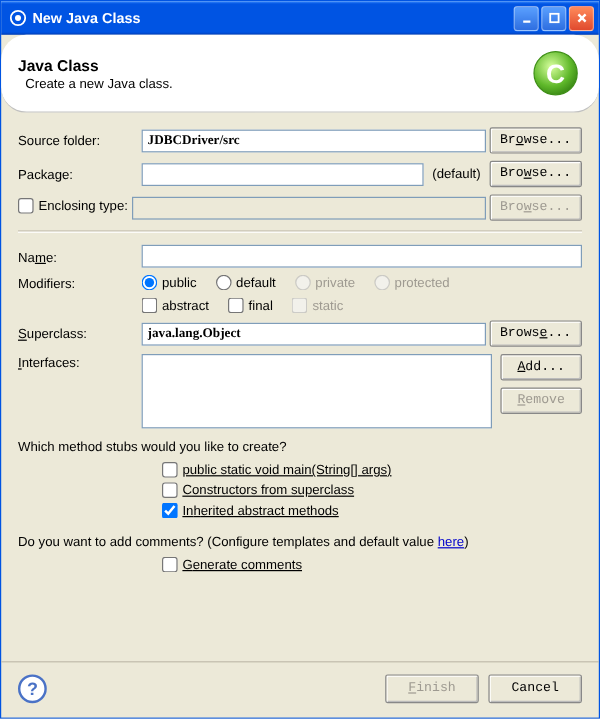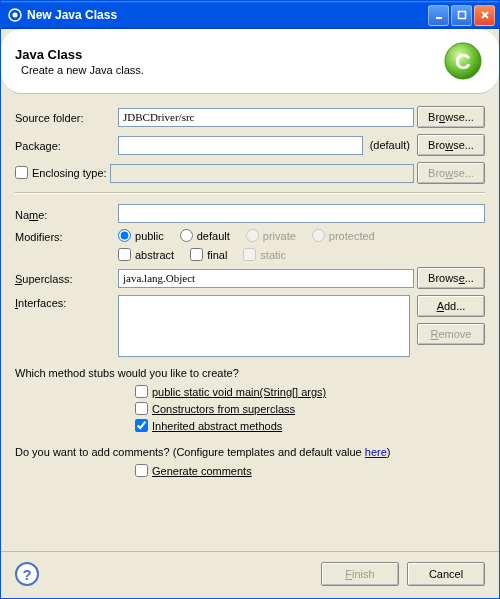--- a/index.html
+++ b/index.html
@@ -16,22 +16,22 @@
 .banner h1 { margin: 0 0 2px 0; font-size: 13px; font-weight: bold; color: #000; }
 .banner p { margin: 0; font-size: 11px; color: #000; padding-left: 6px;}
 .banner .big-icon { width: 44px; height: 44px; }
 .content { flex: 1; padding: 12px 14px 6px 14px; overflow: hidden; }
 .row { display: flex; align-items: center; margin-bottom: 6px; gap: 3px; }
 .row.top { align-items: flex-start; }
 .lbl { width: 100px; font-size: 11px; color: #000; padding-top: 2px;}
 .lbl .u { text-decoration: underline; }
 input[type=text] { font-family: Tahoma; font-size: 11px; padding: 2px 4px; border: 1px solid #7f9db9; background: #fff; height: 19px; }
 input[type=text]:disabled { background: #ece9d8; color: #888; }
-.flex1 { flex: 1; }
-.btn { font-family: Liberation Sans, sans-serif; font-size: 11px; border: 1px solid #888; background: #ece9d8; padding: 2px 8px; min-width: 68px; height: 22px; border-radius: 2px; box-shadow: inset 1px 1px 0 #fff, inset -1px -1px 0 #bbb;}
+.flex1 { flex: 1; font-weight: bold; }
+.btn { font-family: Liberation Mono, monospace; font-size: 11px; border: 1px solid #888; background: #ece9d8; padding: 2px 8px; min-width: 68px; height: 22px; border-radius: 2px; box-shadow: inset 1px 1px 0 #fff, inset -1px -1px 0 #bbb;}
 .btn:disabled { color: #9e9a91; }
 .btn .u { text-decoration: underline; }
 .default-txt { font-size: 11px; color: #000; padding: 0 4px; }
 .sep { border: none; border-top: 1px solid #c0bbab; border-bottom: 1px solid #fff; margin: 8px 0 10px 0; }
 .radio-row, .check-row { display: flex; align-items: center; gap: 16px; padding-left: 0;}
 .radio-item, .check-item { display: inline-flex; align-items: flex-end; gap: 4px; font-size: 11px; }
 .radio-item.disabled, .check-item.disabled { color: #9e9a91; }
 .radio-item input, .check-item input { margin: 0; }
 .mod-col { display: flex; flex-direction: column; gap: 6px; flex: 1; }
 .listbox { border: 1px solid #7f9db9; background: #fff; flex: 1; height: 62px; }

